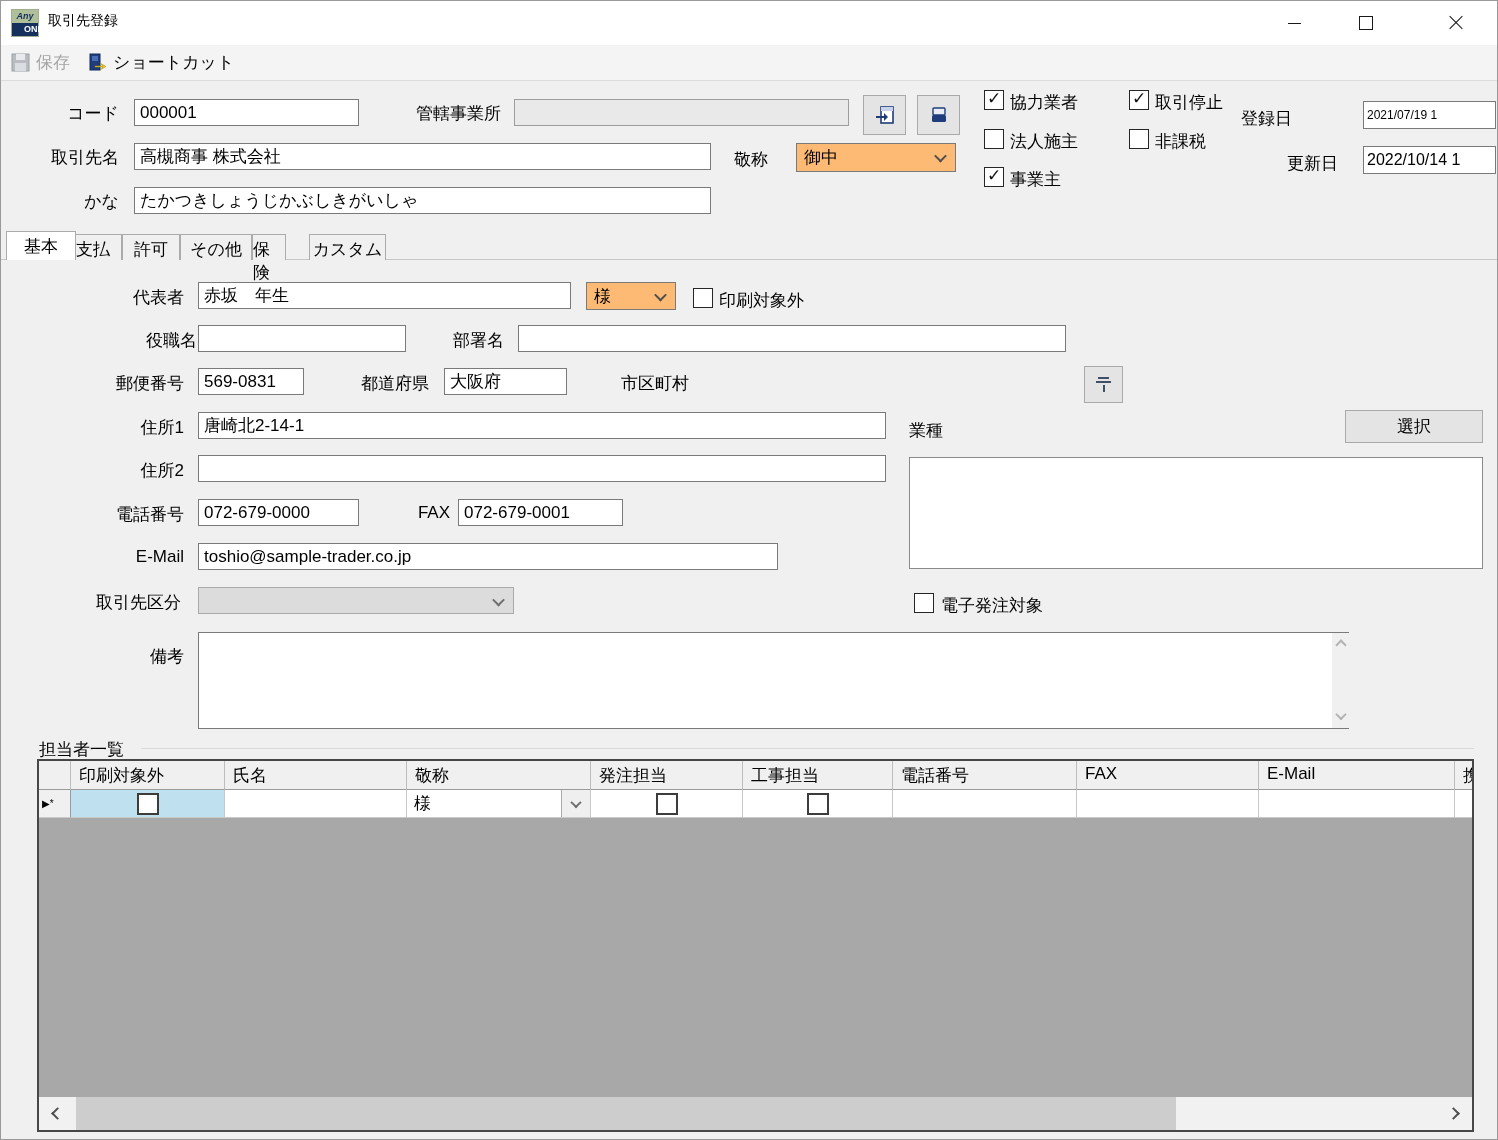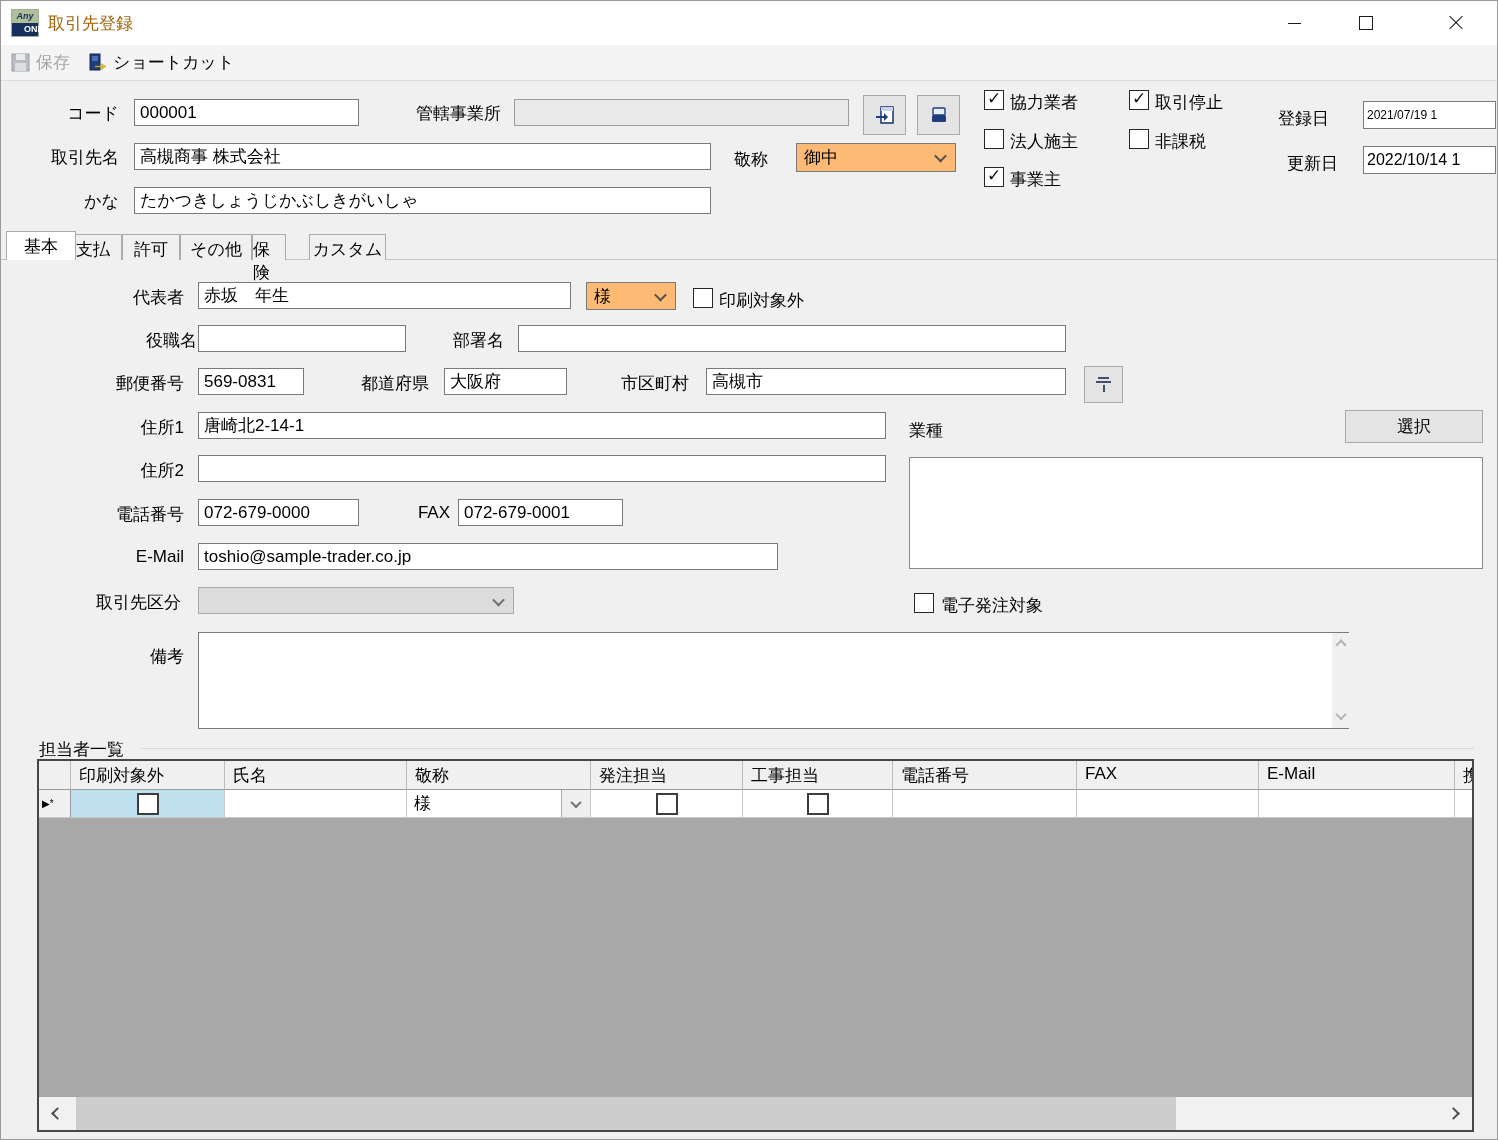--- a/index.html
+++ b/index.html
@@ -3,21 +3,21 @@
 <meta charset="utf-8">
 <style>
   * { margin:0; padding:0; box-sizing:border-box; }
   html,body { width:1498px; height:1140px; overflow:hidden;
     font-family:"Liberation Sans","DejaVu Sans",sans-serif; background:#fff; }
   .window { position:relative; width:1498px; height:1140px;
     background:#f0f0f0; border:1px solid #999; }
 
   
   .titlebar { position:absolute; left:0; top:0; width:100%; height:44px; background:#fff; }
-  .title-text { position:absolute; left:47px; top:11px; font-size:17px; color:#a16207; white-space:nowrap; }
+  .title-text { position:absolute; left:47px; top:11px; font-size:14px; color:#000000; white-space:nowrap; }
   .logo { position:absolute; left:10px; top:8px; width:28px; height:28px; border:1px solid #9fae8e; }
   .logo .lt { display:block; height:13px; background:#aebf9a; color:#16305e;
     font-size:9px; font-weight:bold; text-align:center; line-height:13px; font-style:italic; }
   .logo .lb { display:block; height:13px; background:#16305e; color:#fff;
     font-size:9px; font-weight:bold; text-align:center; line-height:13px;padding-left:12px; }
   .winbtn { position:absolute; top:0; width:70px; height:44px; display:flex;
     align-items:center; justify-content:center; background:#fff; }
   .ico-min { width:13px; height:1px; background:#1a1a1a; }
   .ico-max { width:14px; height:14px; border:1px solid #1a1a1a; background:transparent; }
   .ico-close { position:relative; width:18px; height:18px; }
@@ -172,21 +172,21 @@
       <span class="tick">✓</span>
     </span>
   <span class="lbl" style="left:1009px; top:167px;">事業主</span>
   <span class="cb checked" style="left:1128px; top:89px;">
       <span class="tick">✓</span>
     </span>
   <span class="lbl" style="left:1154px; top:90px;">取引停止</span>
   <span class="cb" style="left:1128px; top:128px;"></span>
   <span class="lbl" style="left:1154px; top:129px;">非課税</span>
 
-  <span class="lbl" style="left:1277px; top:106px;">登録日</span>
+  <span class="lbl" style="left:1240px; top:106px;">登録日</span>
   <input class="tb" style="left: 1362px; top: 100px; width: 133px; height: 28px; font-size: 12px; padding: 0px 3px;" value="2021/07/19 1">
   <span class="lbl" style="left:1286px; top:151px;">更新日</span>
   <input class="tb" style="left: 1362px; top: 145px; width: 133px; height: 28px; font-size: 16px; padding: 0px 3px;" value="2022/10/14 1">
 
   <span class="lbl r" style="left:30px; top:145px; width:88px;">取引先名</span>
   <input class="tb" style="left: 133px; top: 142px; width: 577px; height: 27px;" value="高槻商事 株式会社">
   <span class="lbl" style="left:733px; top:147px;">敬称</span>
   <div class="combo" style="left:795px; top:142px; width:160px; height:29px;">
     <span>御中</span>
     <span class="chev down"></span>
@@ -215,21 +215,20 @@
   <span class="lbl r" style="left:108px; top:328px; width:88px;">役職名</span>
   <input class="tb" style="left: 197px; top: 324px; width: 208px; height: 27px;" value="">
   <span class="lbl r" style="left:415px; top:328px; width:88px;">部署名</span>
   <input class="tb" style="left: 517px; top: 324px; width: 548px; height: 27px;" value="">
 
   <span class="lbl r" style="left:88px; top:371px; width:95px;">郵便番号</span>
   <input class="tb" style="left: 197px; top: 367px; width: 106px; height: 27px;" value="569-0831">
   <span class="lbl r" style="left:333px; top:371px; width:95px;">都道府県</span>
   <input class="tb" style="left: 443px; top: 367px; width: 123px; height: 27px;" value="大阪府">
   <span class="lbl r" style="left:593px; top:371px; width:95px;">市区町村</span>
-  <input class="tb" style="left: 705px; top: 367px; width: 360px; height: 27px;" value="高槻市">
   <div class="btn" style="left:1083px; top:365px; width:39px; height:37px;">
     <span class="yubin">
         <span class="b1"></span>
         <span class="b2"></span>
         <span class="st"></span>
       </span>
   </div>
 
   <span class="lbl r" style="left:95px; top:415px; width:88px;">住所1</span>
   <input class="tb" style="left: 197px; top: 411px; width: 688px; height: 27px;" value="唐崎北2-14-1">

